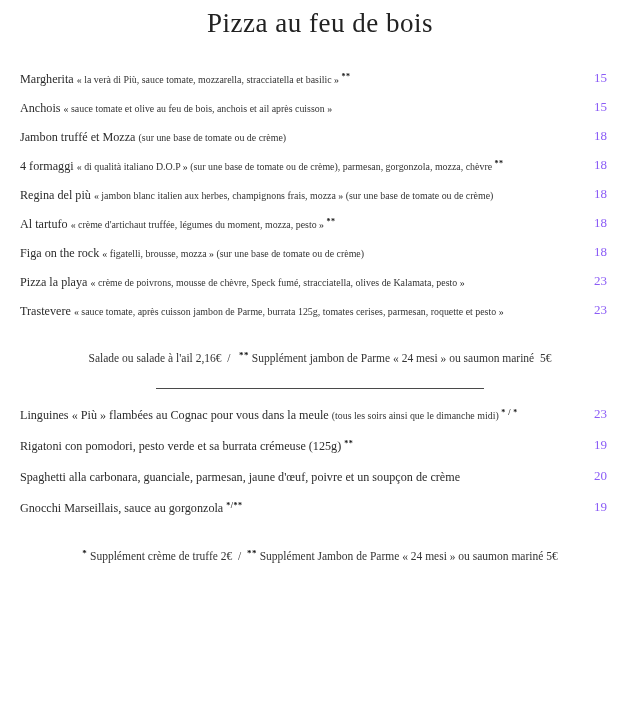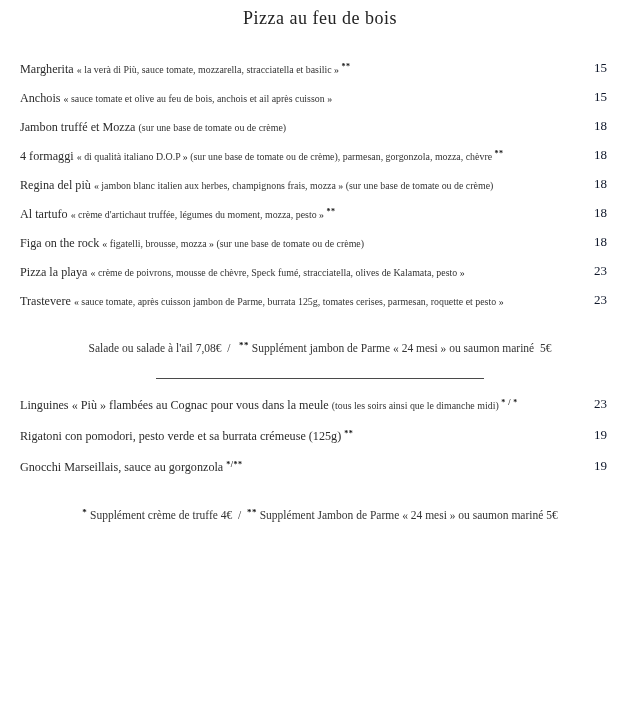--- a/index.html
+++ b/index.html
@@ -15,35 +15,35 @@
     color: #2e2e2e;
   }
   .menu-page {
     position: relative;
     width: 640px;
     height: 701px;
   }
   .menu-section { position: relative; }
   .section-title {
     margin: 0;
-    padding: 0;
+    padding: 8px;
     text-align: center;
-    font-size: 18px;
+    font-size: 27px;
     font-weight: 400;
     letter-spacing: 0.5px;
     color: #222;
   }
   .section--first .section-title { padding-top: 8px; }
   .section-divider {
     border: none;
     border-top: 1px solid #4a4a4a;
     width: 328px;
     margin: 24px auto 9px auto;
   }
-  .items { margin-top: 24px; }
+  .items { margin-top: 16px; }
   .section--rest .items { margin-top: 5px; }
   .menu-item {
     position: relative;
     height: 29px;
   }
   .section--rest .menu-item { height: 31px; }
   .item-text {
     position: absolute;
     left: 20px;
     right: 68px;
@@ -54,21 +54,21 @@
     overflow: hidden;
   }
   .item-price {
     position: absolute;
     right: 33px;
     top: 50%;
     transform: translateY(-50%);
     width: 26px;
     text-align: right;
     font-size: 13px;
-    color: #0f172a;
+    color: #8b5cf6;
   }
   .seg-name { font-size: 13.5px; color: #2b2b2b; }
   .seg-desc { font-size: 11px; color: #333; }
   .seg-mark {
     font-size: 9px;
     font-weight: 700;
     color: #111;
     vertical-align: 4px;
     letter-spacing: 0.5px;
   }
@@ -128,40 +128,44 @@
   <div class="menu-item">
     <span class="item-text"><span class="seg seg-name">Pizza la playa </span><span class="seg seg-desc">« crème de poivrons, mousse de chèvre, Speck fumé, stracciatella, olives de Kalamata, pesto »</span></span>
     <span class="item-price">23</span>
   </div>
 
   <div class="menu-item">
     <span class="item-text"><span class="seg seg-name">Trastevere </span><span class="seg seg-desc">« sauce tomate, après cuisson jambon de Parme, burrata 125g, tomates cerises, parmesan, roquette et pesto »</span></span>
     <span class="item-price">23</span>
   </div>
 </div>
-    <p class="footnote"><span class="seg seg-desc">Salade ou salade à l'ail 7,08€  /   </span><span class="seg seg-mark">** </span><span class="seg seg-desc">Supplément jambon de Parme « 24 mesi » ou saumon mariné  5€</span></p>
+    <p class="footnote"><span class="seg seg-desc">Salade ou salade à l'ail 2,16€  /   </span><span class="seg seg-mark">** </span><span class="seg seg-desc">Supplément jambon de Parme « 24 mesi » ou saumon mariné  5€</span></p>
   </section>
 
   <section class="menu-section section--rest">
     <hr class="section-divider">
     <div class="items">
   <div class="menu-item">
     <span class="item-text"><span class="seg seg-name">Linguines « Più » flambées au Cognac pour vous dans la meule </span><span class="seg seg-desc">(tous les soirs ainsi que le dimanche midi) </span><span class="seg seg-mark">* / **</span></span>
     <span class="item-price">23</span>
   </div>
 
   <div class="menu-item">
     <span class="item-text"><span class="seg seg-name">Rigatoni con pomodori, pesto verde et sa burrata crémeuse (125g) </span><span class="seg seg-mark">**</span></span>
     <span class="item-price">19</span>
   </div>
 
+  <div class="menu-item">
+    <span class="item-text"><span class="seg seg-name">Spaghetti alla carbonara, guanciale, parmesan, jaune d'œuf, poivre et un soupçon de crème</span></span>
+    <span class="item-price">20</span>
+  </div>
 
   <div class="menu-item">
     <span class="item-text"><span class="seg seg-name">Gnocchi Marseillais, sauce au gorgonzola </span><span class="seg seg-mark">*/**</span></span>
     <span class="item-price">19</span>
   </div>
 
 
 </div>
-    <p class="footnote"><span class="seg seg-mark">* </span><span class="seg seg-desc">Supplément crème de truffe 4€  /  </span><span class="seg seg-mark">** </span><span class="seg seg-desc">Supplément Jambon de Parme « 24 mesi » ou saumon mariné 5€</span></p>
+    <p class="footnote"><span class="seg seg-mark">* </span><span class="seg seg-desc">Supplément crème de truffe 2€  /  </span><span class="seg seg-mark">** </span><span class="seg seg-desc">Supplément Jambon de Parme « 24 mesi » ou saumon mariné 5€</span></p>
   </section>
 </div>
 </div>
 
 </body></html>

